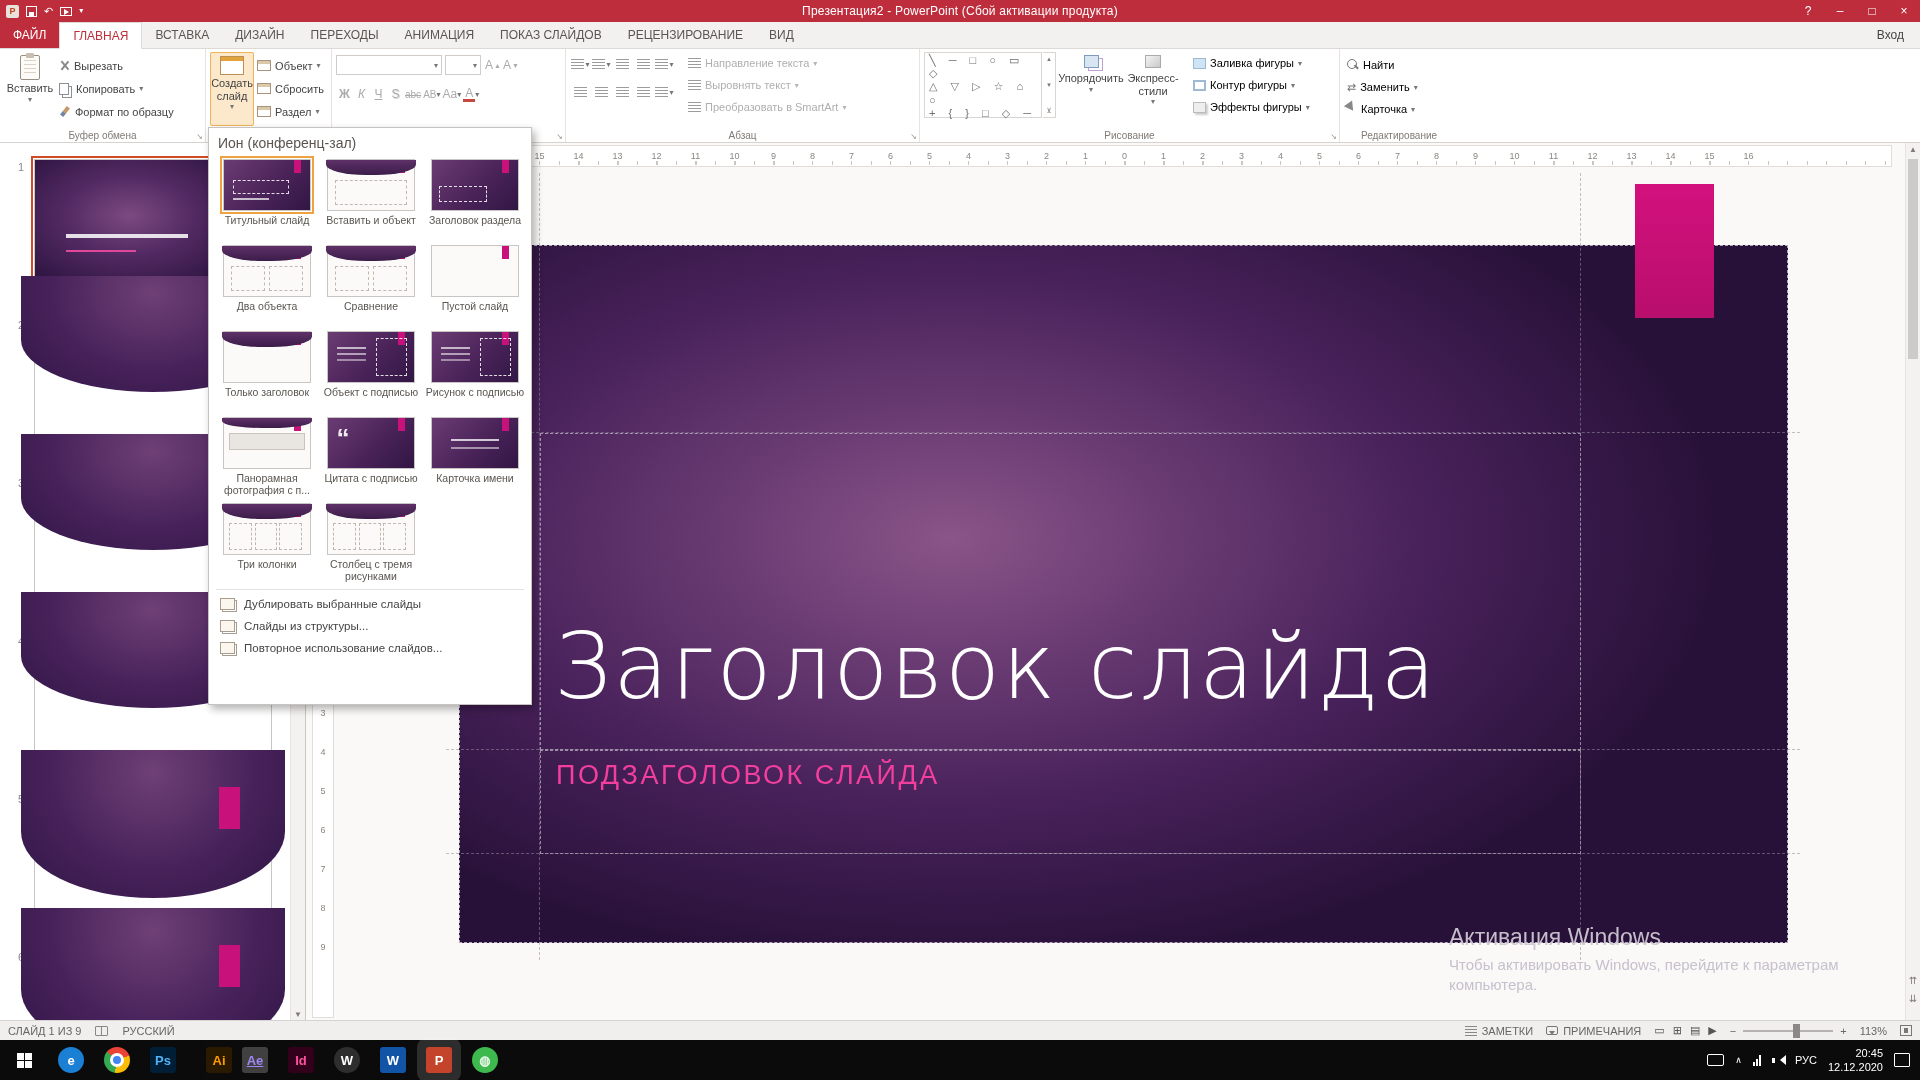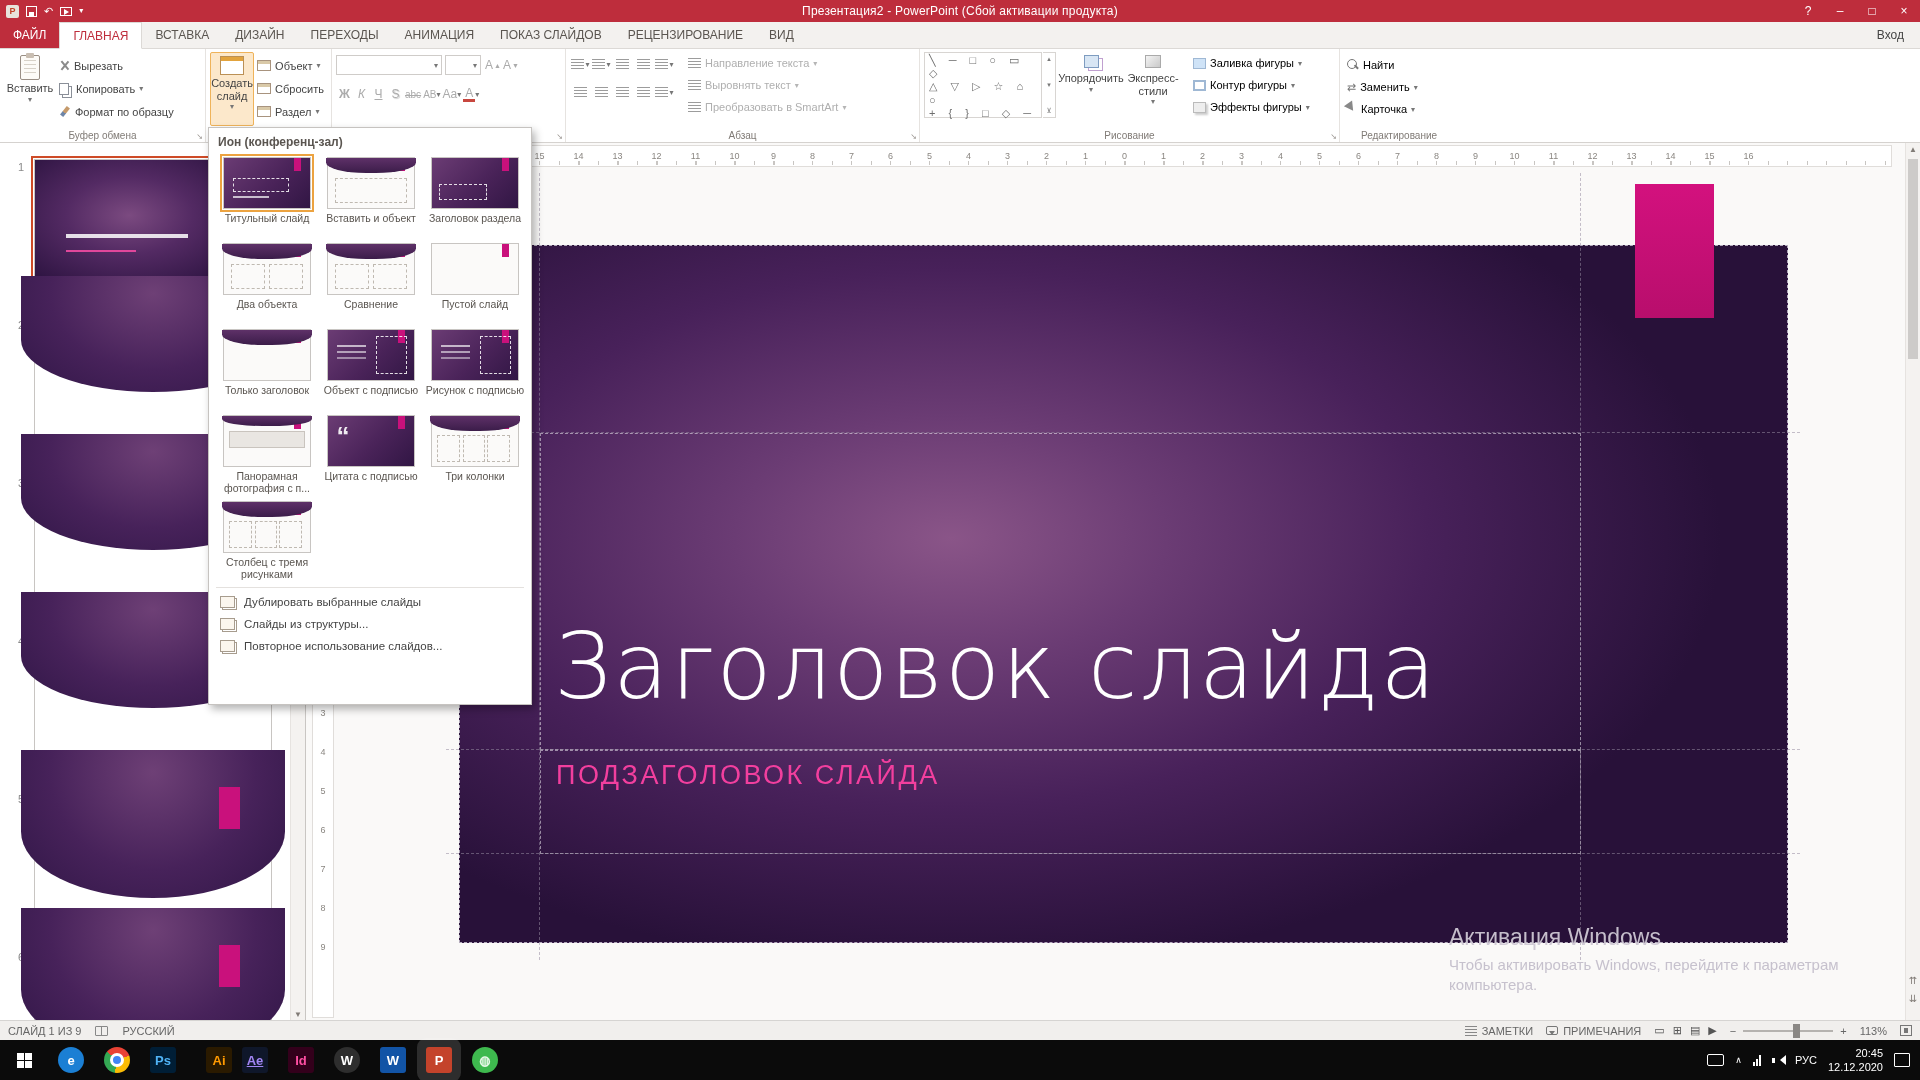--- a/index.html
+++ b/index.html
@@ -67,21 +67,21 @@
 .ic-fill{width:13px;height:11px;border:1px solid #9FB8D4;background:#CFE3F7;flex:none}
 .ic-outl{width:13px;height:11px;border:2px solid #9FB8D4;background:#fff;flex:none}
 .ic-eff{width:13px;height:11px;border:1px solid #BBB;background:#EEE;box-shadow:2px 2px 2px #CCC;flex:none}
 .ic-find{width:12px;height:12px;position:relative;flex:none}
 .ic-find::before{content:"";position:absolute;left:0;top:0;width:8px;height:8px;border:1.5px solid #777;border-radius:50%}
 .ic-find::after{content:"";position:absolute;left:7px;top:7px;width:5px;height:1.5px;background:#777;transform:rotate(45deg)}
 .ic-cursor{width:0;height:0;border:5px solid transparent;border-top:9px solid #888;transform:rotate(-35deg);flex:none}
 
 
 .dd{position:absolute;left:208px;top:127px;width:324px;height:578px;background:#fff;border:1px solid #C6C3C0;box-shadow:3px 4px 8px rgba(0,0,0,.3);z-index:60}
-.dd-header{padding:7px 9px 3px;font-size:12px;font-weight:700;color:#5A5550}
+.dd-header{padding:7px 9px 3px;font-size:14px;font-weight:400;color:#5A5550}
 .gallery{display:grid;grid-template-columns:repeat(3,1fr);padding:1px 6px}
 .gcell{display:flex;flex-direction:column;align-items:center;padding:4px 2px 2px}
 .mt{width:88px;height:52px;position:relative;border:1px solid #C8C5C2;background:linear-gradient(135deg,#6B3C74 0%,#4A2359 55%,#311644 100%);flex:none}
 .mt.sel{outline:2px solid #ECA340;outline-offset:1px}
 .mt .chip{position:absolute;top:0;right:11%;width:8%;height:26%;background:#C9117C}
 .mt .s1,.mt .s2,.mt .s3{position:absolute;display:none;border:1px dashed rgba(255,255,255,.85)}
 .c-title .s1{display:block;left:10%;top:40%;width:66%;height:28%}
 .c-title .s2{display:block;border:none;background:rgba(255,255,255,.7);height:2px;left:10%;top:76%;width:42%}
 .c-band,.c-bar,.c-two,.c-three,.c-blank,.c-pan{background:#FBFAF9}
 .c-band .s1,.c-bar .s1,.c-two .s1,.c-three .s1,.c-pan .s2{display:block;border:none;left:-2%;top:0;width:104%;height:30%;background:linear-gradient(180deg,#5E3168,#3B1C49);border-radius:0 0 45% 45%/0 0 70% 70%}
@@ -708,20 +708,28 @@
 
         <div class="gcell">
           <div class="mt c-quote">
             <span class="chip"></span>
             <span class="s1"></span>
 
           </div>
           <div class="glabel">Цитата с подписью</div>
         </div>
 
+        <div class="gcell">
+          <div class="mt c-name">
+            <span class="chip"></span>
+            <span class="s1"></span>
+
+          </div>
+          <div class="glabel">Карточка имени</div>
+        </div>
 
         <div class="gcell">
           <div class="mt c-three">
             <span class="chip"></span>
             <span class="s1"></span>
             <span class="s2"></span>
             <span class="s3"></span>
           </div>
           <div class="glabel">Три колонки</div>
         </div>
@@ -811,21 +819,21 @@
 
         <div class="app">
           <span class="tile" style="background: rgb(0, 30, 54); color: rgb(79, 179, 246);">Ps</span>
         </div>
 
         <div class="app">
           <span class="tile" style="background: rgb(42, 26, 0); color: rgb(255, 154, 0); margin-left: 20px;">Ai</span>
         </div>
 
         <div class="app">
-          <span class="tile" style="background: #0f172a; color: rgb(161, 133, 242); text-decoration: underline;">Ae</span>
+          <span class="tile" style="background: #404040; color: rgb(161, 133, 242); text-decoration: underline;">Ae</span>
         </div>
 
         <div class="app">
           <span class="tile" style="background: rgb(51, 0, 27); color: rgb(255, 79, 163);">Id</span>
         </div>
 
         <div class="app">
           <span class="tile round" style="background: rgb(46, 46, 46); color: rgb(255, 255, 255);">W</span>
         </div>
 

